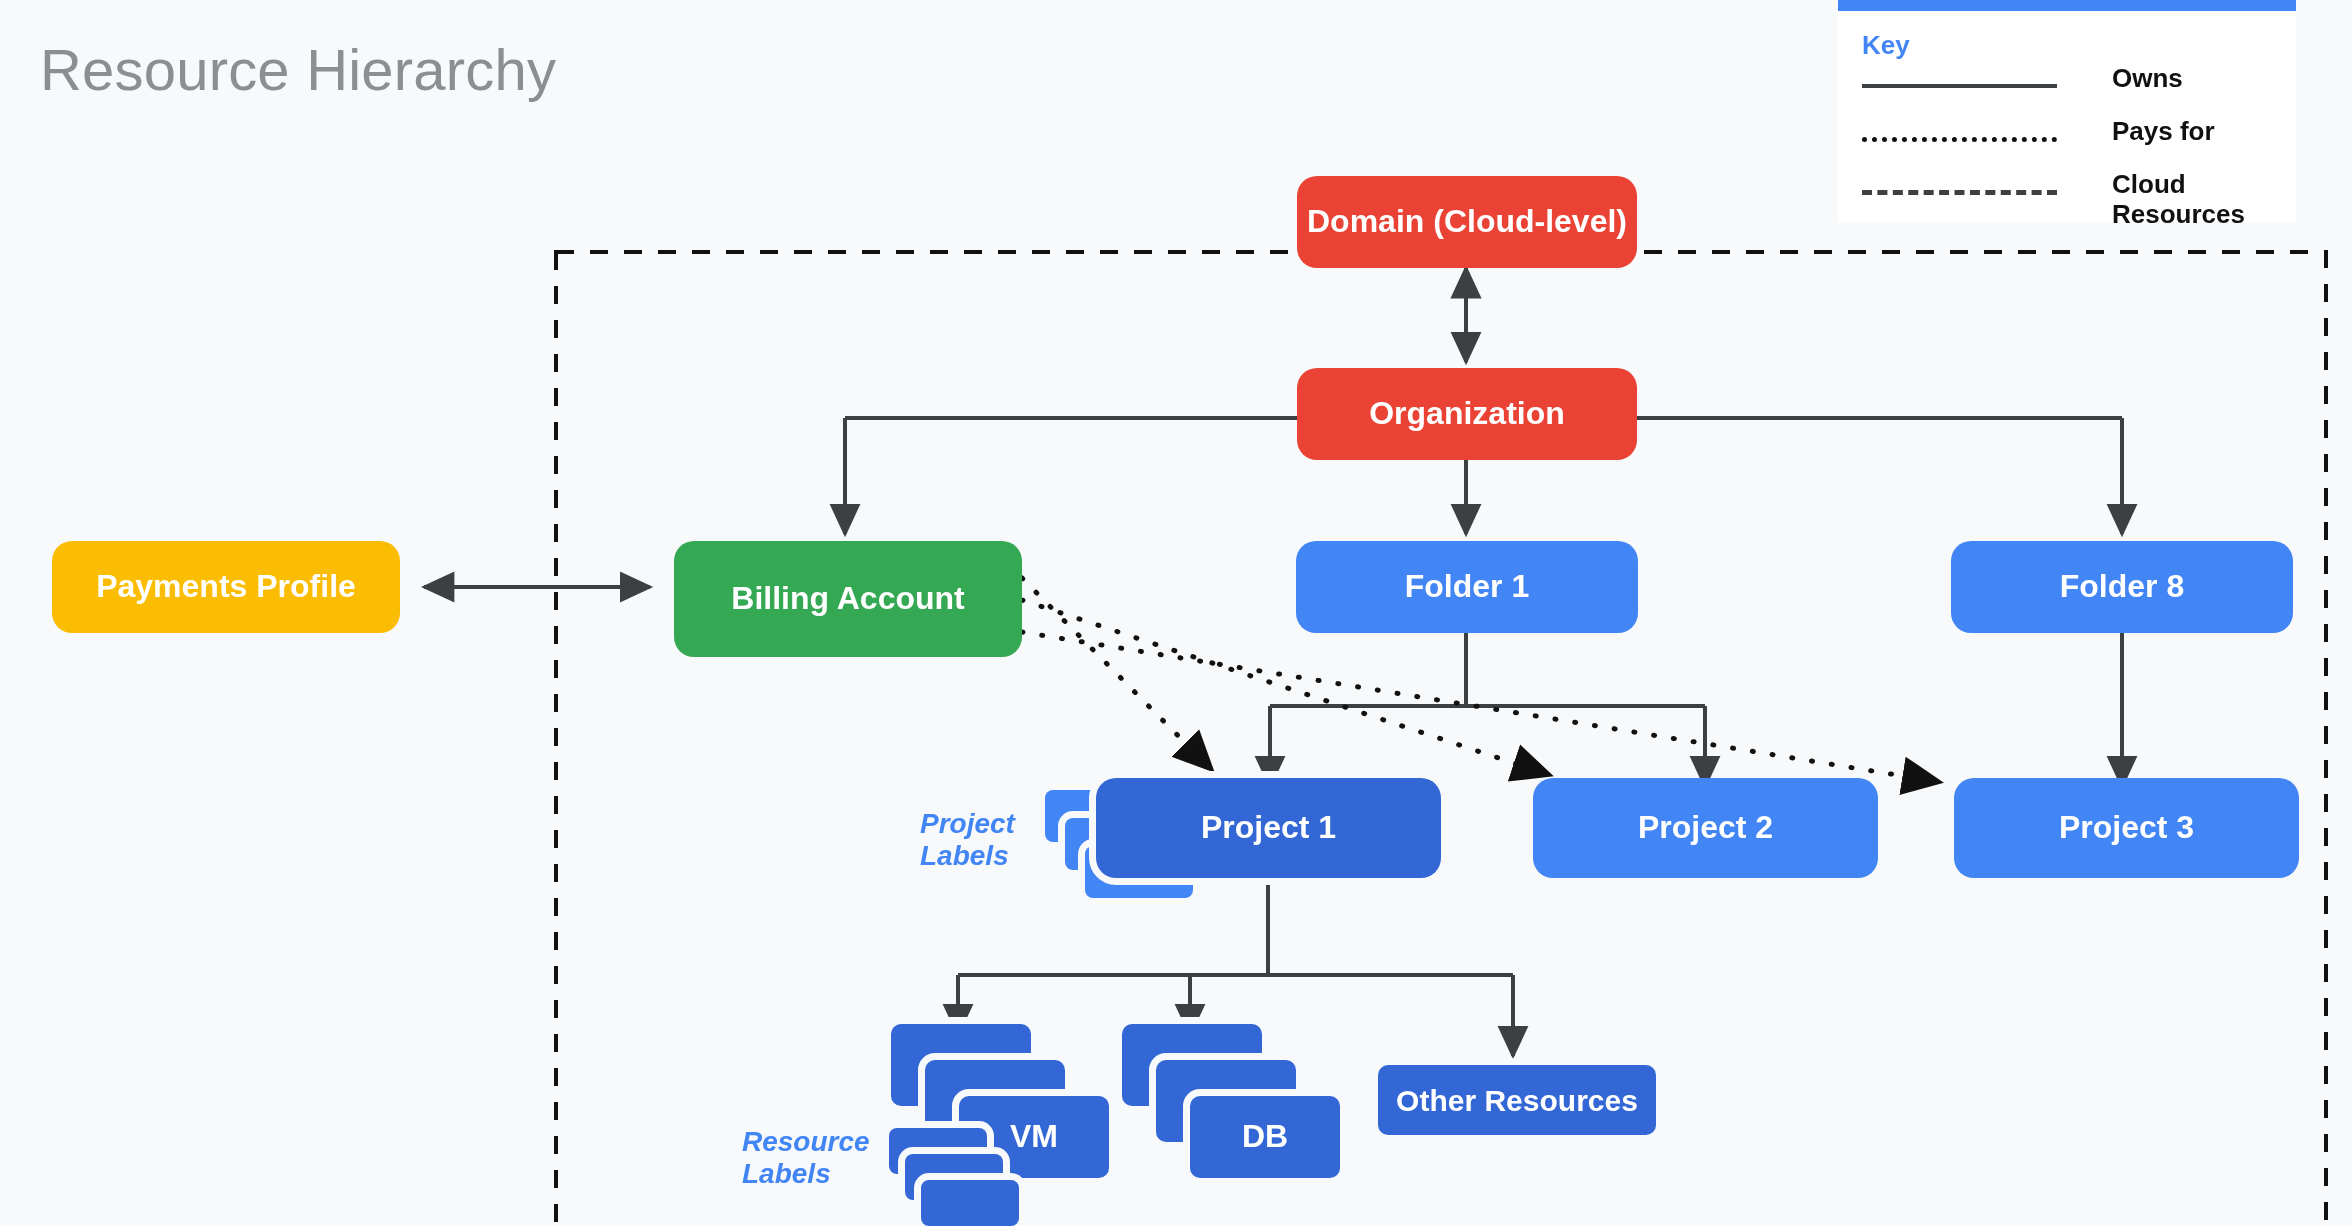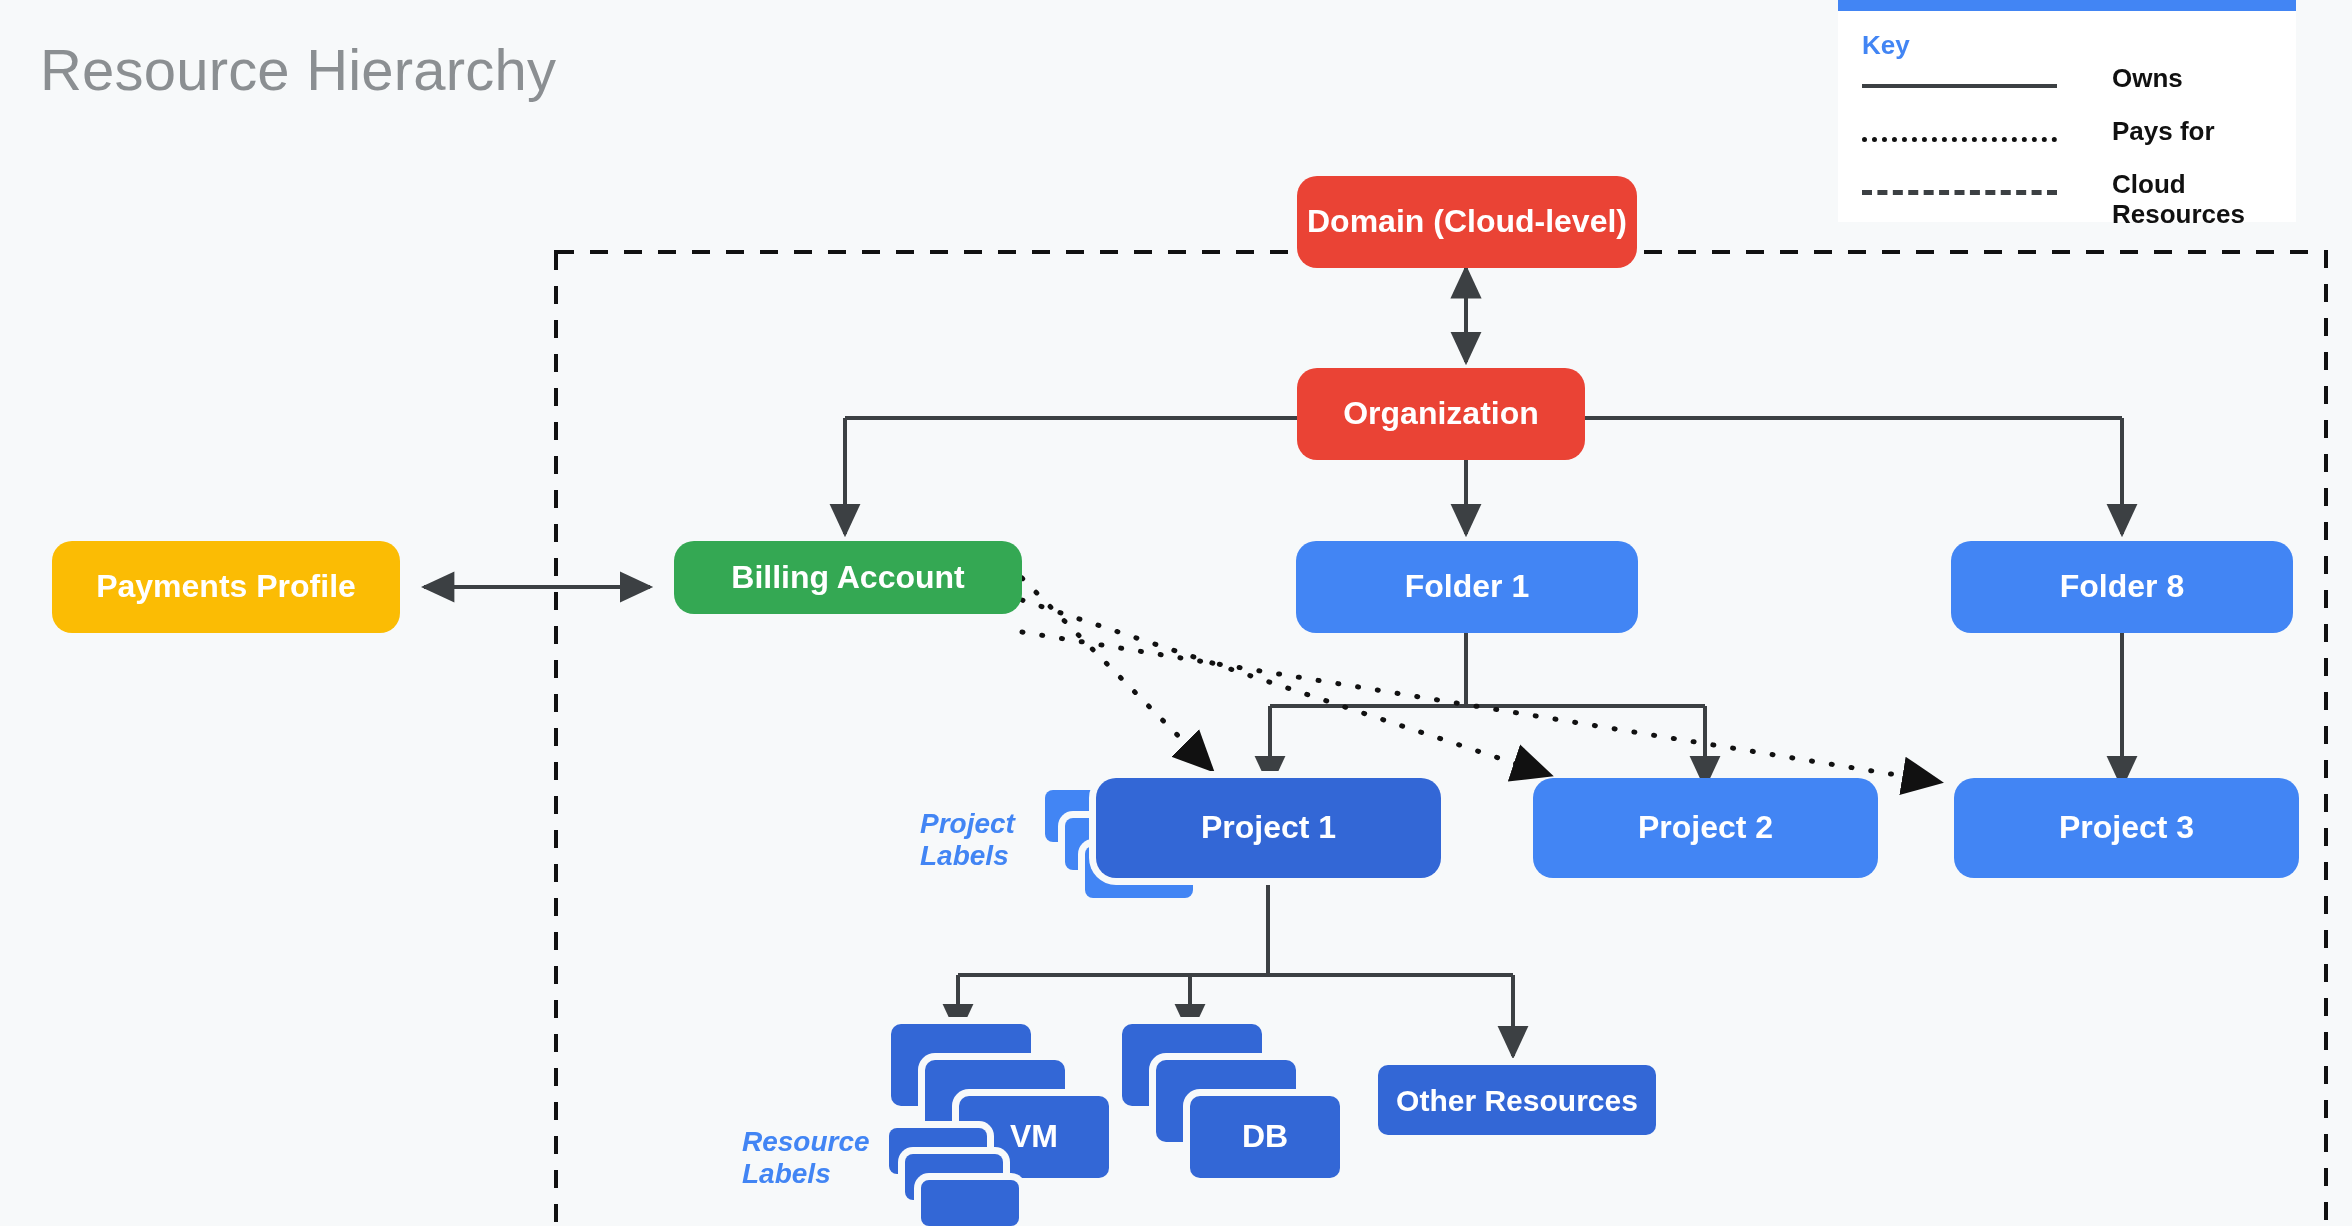--- a/index.html
+++ b/index.html
@@ -119,25 +119,25 @@
     <line x1="1190" y1="1000" x2="1190" y2="1034" stroke="#3c4043" stroke-width="4" marker-end="url(#ah)"></line>
     <line x1="1513" y1="1022" x2="1513" y2="1056" stroke="#3c4043" stroke-width="4" marker-end="url(#ah)"></line>
 
     <line x1="1022" y1="578" x2="1212" y2="770" stroke="#111111" stroke-width="5" stroke-linecap="round" stroke-dasharray="1 19" marker-end="url(#ahb)"></line>
     <line x1="1022" y1="600" x2="1550" y2="775" stroke="#111111" stroke-width="5" stroke-linecap="round" stroke-dasharray="1 19" marker-end="url(#ahb)"></line>
     <line x1="1022" y1="632" x2="1940" y2="782" stroke="#111111" stroke-width="5" stroke-linecap="round" stroke-dasharray="1 19" marker-end="url(#ahb)"></line>
   </svg>
 
   <div class="node red f32" style="left:1297px;top:176px;width:340px;height:92px;">Domain (Cloud-level)</div>
 
-  <div class="node red f32" style="left:1297px;top:368px;width:288px;height:92px;">Organization</div>
+  <div class="node red f32" style="left:1297px;top:368px;width:340px;height:92px;">Organization</div>
 
   <div class="node yellow f32" style="left:52px;top:541px;width:348px;height:92px;">Payments Profile</div>
 
-  <div class="node green f32" style="left:674px;top:541px;width:348px;height:73px;">Billing Account</div>
+  <div class="node green f32" style="left:674px;top:541px;width:348px;height:116px;">Billing Account</div>
 
   <div class="node blue f32" style="left:1296px;top:541px;width:342px;height:92px;">Folder 1</div>
 
   <div class="node blue f32" style="left:1951px;top:541px;width:342px;height:92px;">Folder 8</div>
 
   <div class="caption" style="left:920px;top:808px;width:160px;">
     <div>Project</div>
     <div>Labels</div>
   </div>
   <div class="tag" style="left:1045px;top:790px;width:108px;height:52px;"></div>

